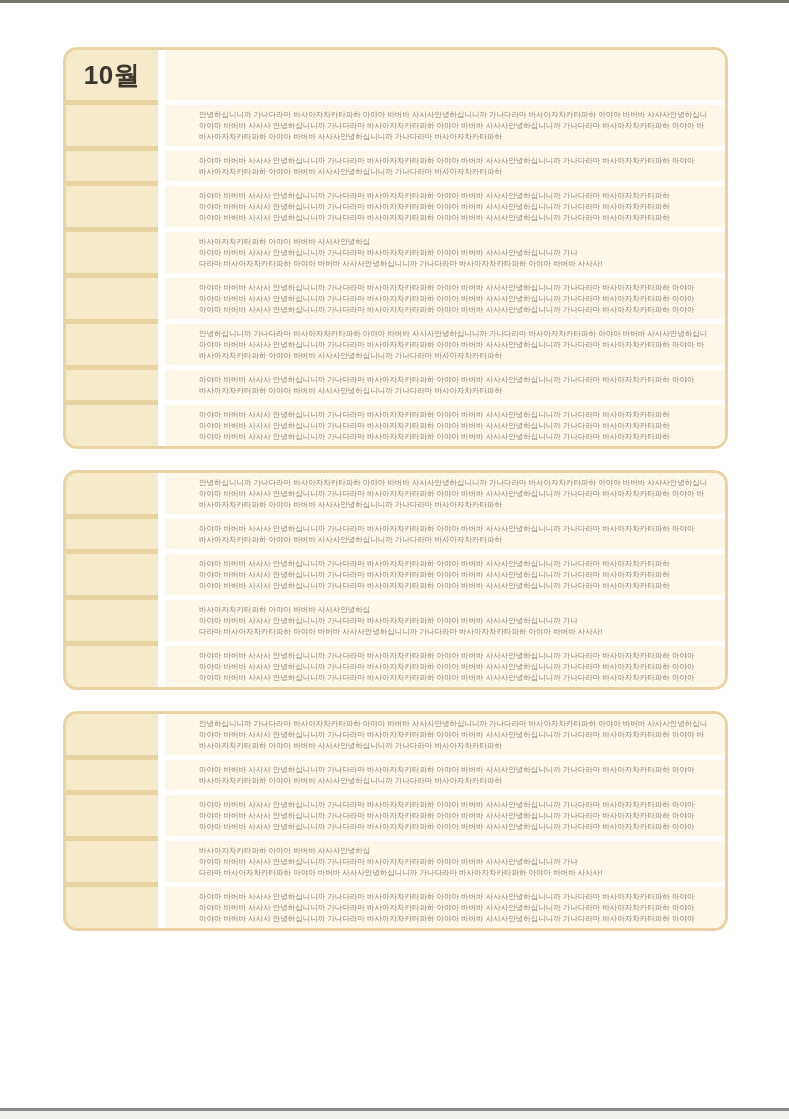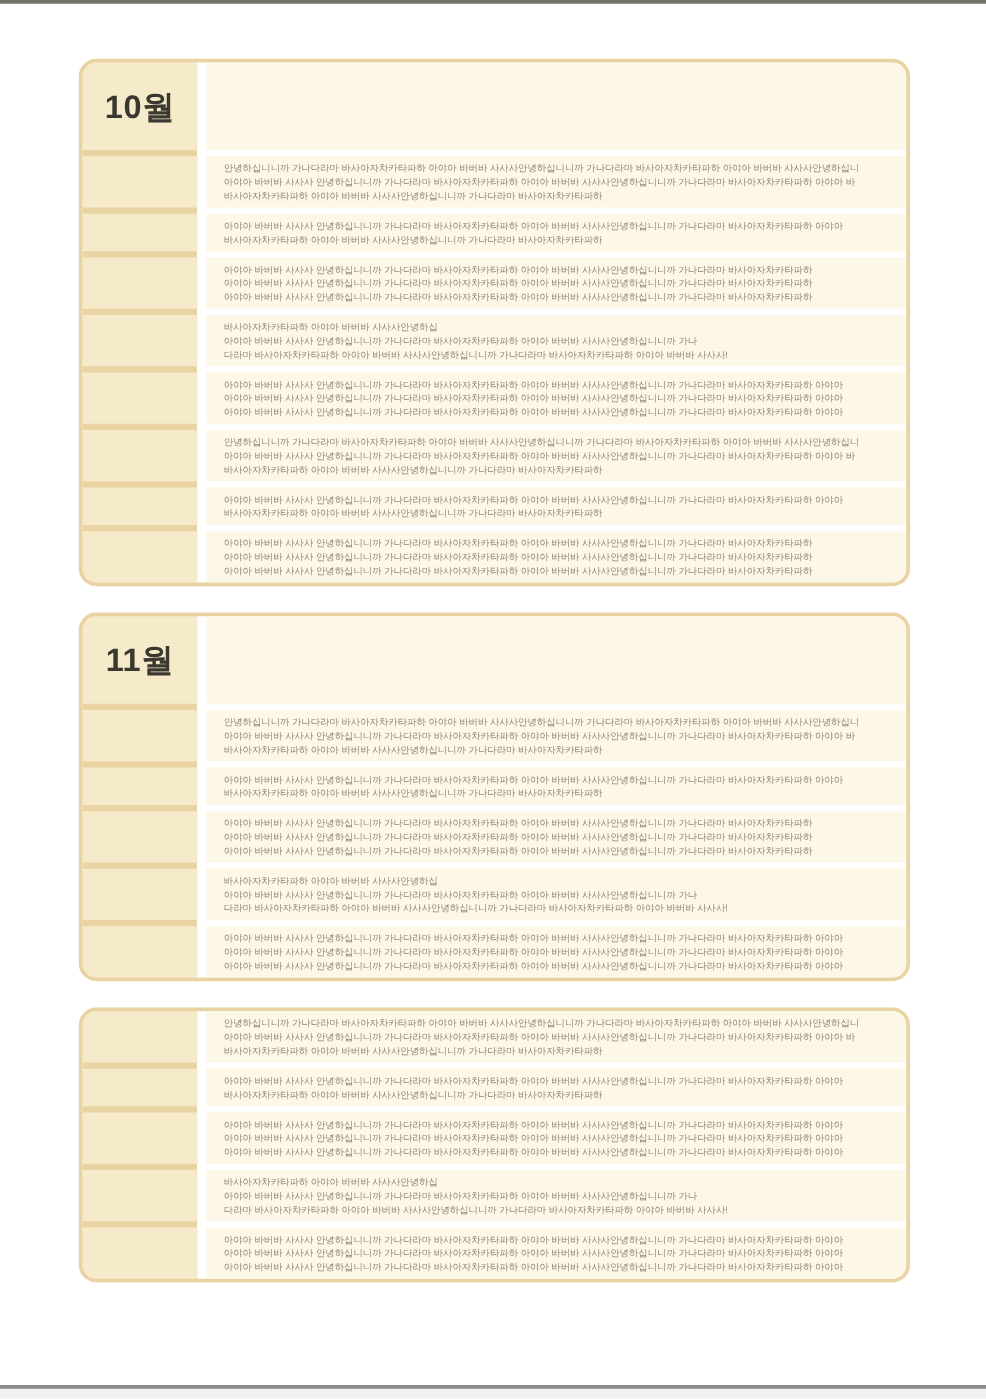--- a/index.html
+++ b/index.html
@@ -38,37 +38,38 @@
     column-gap: 7px;
   }
   .cell-left {
     background: #f5eaca;
   }
   .cell-right {
     background: #fcf7e7;
     padding: 4px 14px;
     overflow: hidden;
   }
-  .header-row { height: 70px; }
+  .header-row { height: 50px; }
   .header-row .cell-left {
     display: flex; align-items: center; justify-content: center;
   }
   .header-row .cell-right { padding: 0; }
   .month-title {
     font-size: 26px;
     font-weight: 800;
     color: #3b392f;
     letter-spacing: 0.5px;
   }
   .line {
     font-size: 7.5px;
     line-height: 11px;
     color: #8f8779;
     white-space: nowrap;
     overflow: hidden;
+    margin-left: 20px;
   }
 </style>
 </head>
 <body>
 
 <div class="top-edge"></div>
 
 <div class="content">
 
   <section class="month-table">
@@ -137,26 +138,20 @@
         <div class="cell-left"></div>
         <div class="cell-right">
           <div class="line">아야아 바버바 사사사 안녕하십니니까 가나다라마 바사아자차카타파하 아야아 바버바 사사사안녕하십니니까 가나다라마 바사아자차카타파하</div>
           <div class="line">아야아 바버바 사사사 안녕하십니니까 가나다라마 바사아자차카타파하 아야아 바버바 사사사안녕하십니니까 가나다라마 바사아자차카타파하</div>
           <div class="line">아야아 바버바 사사사 안녕하십니니까 가나다라마 바사아자차카타파하 아야아 바버바 사사사안녕하십니니까 가나다라마 바사아자차카타파하</div>
         </div>
       </div>
     </section>
 
   <section class="month-table">
-    <div class="trow header-row">
-      <div class="cell-left">
-        <span class="month-title">11월</span>
-      </div>
-      <div class="cell-right"></div>
-    </div>
 
   <div class="trow">
         <div class="cell-left"></div>
         <div class="cell-right">
           <div class="line">안녕하십니니까 가나다라마 바사아자차카타파하 아야아 바버바 사사사안녕하십니니까 가나다라마 바사아자차카타파하 아야아 바버바 사사사안녕하십니</div>
           <div class="line">아야아 바버바 사사사 안녕하십니니까 가나다라마 바사아자차카타파하 아야아 바버바 사사사안녕하십니니까 가나다라마 바사아자차카타파하 아야아 바</div>
           <div class="line">바사아자차카타파하 아야아 바버바 사사사안녕하십니니까 가나다라마 바사아자차카타파하</div>
         </div>
       </div>
       <div class="trow">

